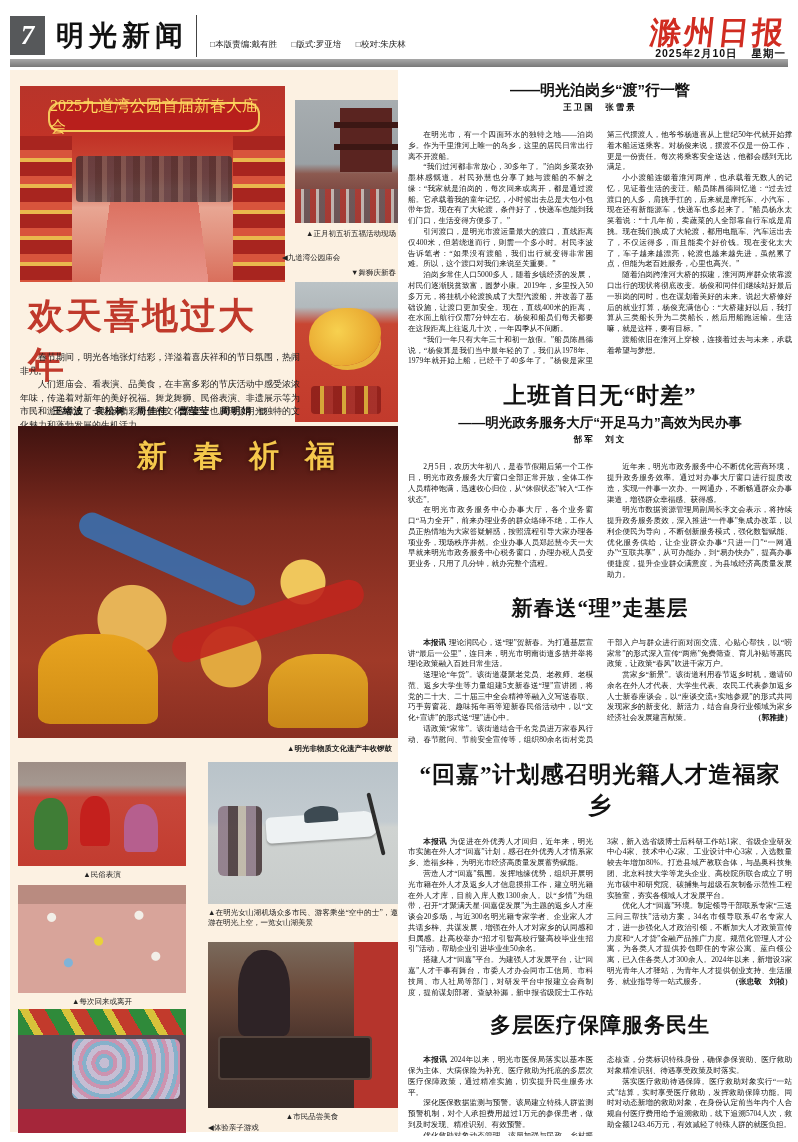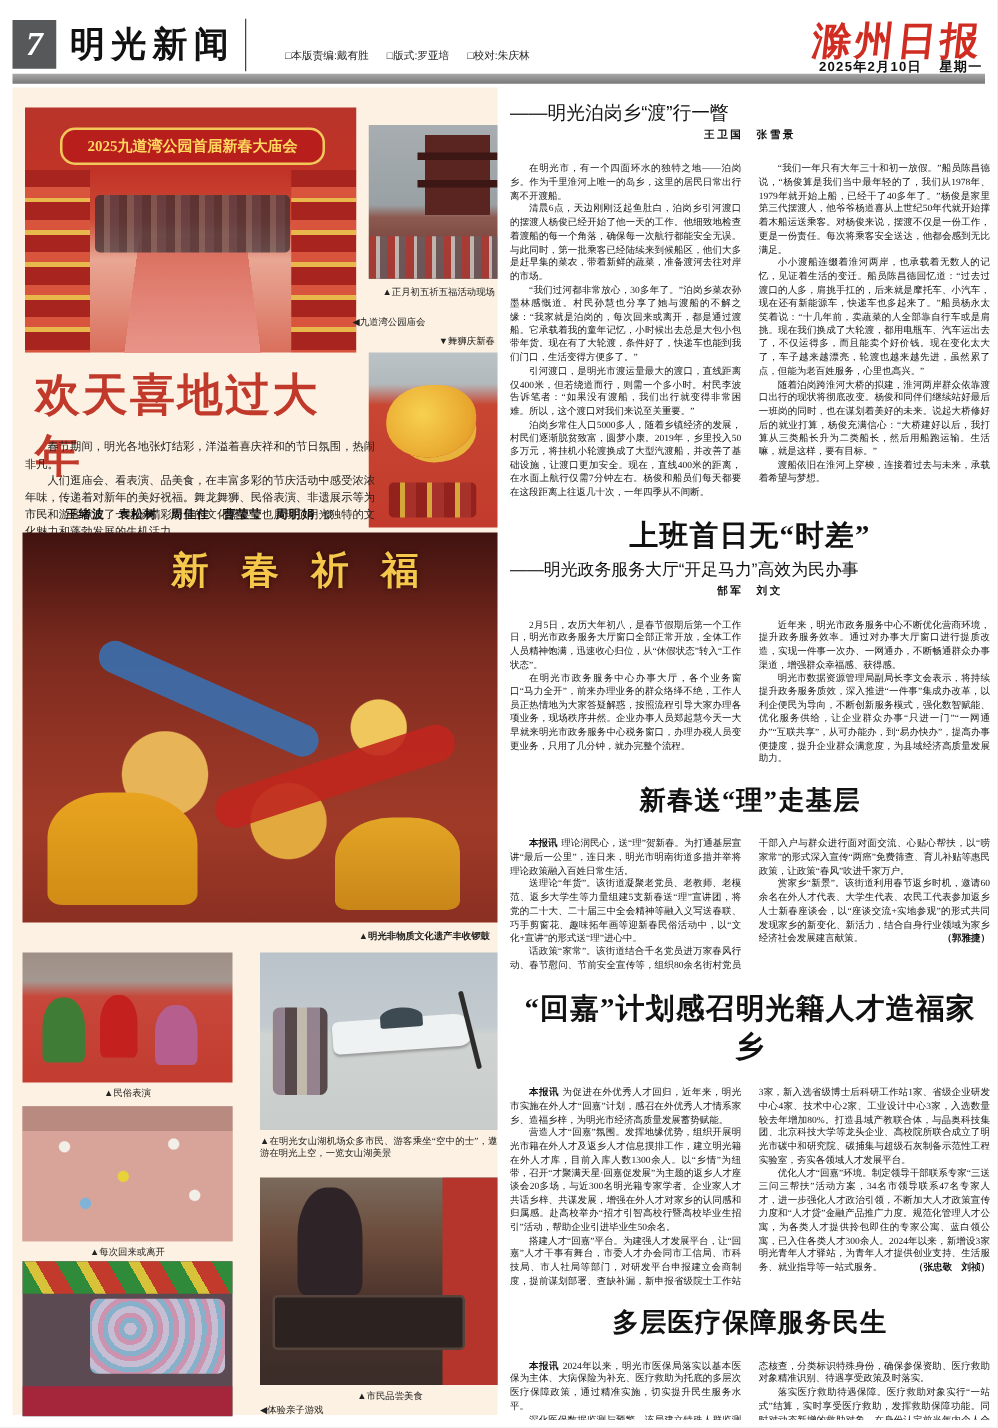--- a/index.html
+++ b/index.html
@@ -4,41 +4,41 @@
 <style>
   html,body{margin:0;padding:0;background:#e8e8e8;}
   .page{position:relative;width:798px;height:1142px;background:#ffffff;margin:0 auto;overflow:hidden;
         font-family:"Liberation Serif","DejaVu Serif",serif;color:#111;}
   
   .pagenum{position:absolute;left:10px;top:16px;width:35px;height:39px;background:#56585a;
            color:#fff;font:italic bold 27px "Liberation Serif",serif;display:flex;align-items:center;justify-content:center;}
   .section-title{position:absolute;left:56px;top:17px;font-size:28px;font-weight:bold;letter-spacing:5px;
                  font-family:"Liberation Sans","DejaVu Sans",sans-serif;}
   .hdr-divider{position:absolute;left:196px;top:15px;width:1px;height:42px;background:#444;}
-  .credits{position:absolute;left:228px;top:39px;font-size:8.5px;font-family:"Liberation Sans",sans-serif;color:#222;}
+  .credits{position:absolute;left:210px;top:39px;font-size:8.5px;font-family:"Liberation Sans",sans-serif;color:#222;}
   .credits span{margin-right:12px;}
   .masthead{position:absolute;right:12px;top:12px;width:220px;text-align:right;
             font-size:31px;font-weight:bold;color:#d02c21;letter-spacing:3px;
             font-family:"Liberation Serif",serif;transform:skewX(-6deg);}
   .dateline{position:absolute;right:12px;top:47px;font-size:10.5px;font-weight:bold;letter-spacing:1px;
             font-family:"Liberation Sans",sans-serif;}
   .dateline span{margin-left:10px;}
   .graybar{position:absolute;left:10px;top:59px;width:778px;height:8px;
            background:linear-gradient(180deg,#a8a8a8,#787878);}
   
   .panel{position:absolute;left:10px;top:70px;width:388px;height:1062px;background:#fcf1e2;}
   .ph{position:absolute;overflow:hidden;}
   .cap{position:absolute;font-size:7.5px;color:#222;line-height:1.3;}
   .cap.r{text-align:right;}
   .cap.c{text-align:center;}
   
   .ph-fair{left:10px;top:16px;width:265px;height:196px;
      background:linear-gradient(180deg,#b8342a 0%,#c13327 26%,#cd4c38 46%,#e8a693 62%,#e2917e 78%,#d96f5c 100%);}
   .fair-banner{position:absolute;left:28px;top:16px;width:208px;height:26px;background:#b81f1c;
-     border:2px solid #f4c75b;border-radius:12px;color:#ffd75e;font-size:12px;font-weight:bold;
+     border:2px solid #f4c75b;border-radius:12px;color:#ffd75e;font-size:16px;font-weight:normal;
      display:flex;align-items:center;justify-content:center;letter-spacing:0px;}
   .fair-stall{position:absolute;top:50px;width:52px;height:146px;
      background:repeating-linear-gradient(180deg,#a8251f 0 14px,#d8543c 14px 22px,#e9b84d 22px 26px);}
   .fair-stall.l{left:0;}  .fair-stall.rt{right:0;}
   .fair-path{position:absolute;left:86px;top:96px;width:96px;height:100px;
      background:linear-gradient(180deg,#d96a58,#e8958a);transform:perspective(120px) rotateX(18deg);}
   .fair-crowd{position:absolute;left:56px;top:70px;width:156px;height:46px;
      background:repeating-linear-gradient(90deg,#3a2f33 0 7px,#6a5a58 7px 12px,#4a3d44 12px 19px);opacity:.75;border-radius:4px;}
   
   .ph-pagoda{left:285px;top:30px;width:103px;height:123px;
@@ -115,21 +115,21 @@
   .food-grill{position:absolute;left:10px;bottom:28px;width:150px;height:40px;background:#2c2220;
      border:2px solid #55443c;border-radius:4px;}
   .food-skewers{position:absolute;left:18px;bottom:40px;width:120px;height:14px;
      background:repeating-linear-gradient(90deg,#c46a2c 0 8px,#8a3a1c 8px 14px);border-radius:3px;}
   .food-man{position:absolute;left:30px;top:8px;width:52px;height:86px;border-radius:45% 45% 12% 12%;background:#2e2326;}
   
   .rcol{position:absolute;left:408px;top:78px;width:384px;height:1058px;overflow:hidden;}
   .art{margin-bottom:13px;}
   .art-title{margin:0;text-align:center;font-weight:bold;font-family:"Liberation Serif",serif;letter-spacing:1px;}
   .t-xl{font-size:27px;} .t-lg{font-size:23px;} .t-md{font-size:21px;}
-  .art-sub{margin:3px 0 1px;font-weight:normal;
+  .art-sub{margin:3px 0 1px;text-align:center;font-weight:bold;
      font-family:"Liberation Sans","DejaVu Sans",sans-serif;}
   .s-lg{font-size:15px;} .s-md{font-size:13.5px;}
   .art-auth{margin:2px 0 5px;text-align:center;font-size:8.5px;font-weight:bold;letter-spacing:2px;}
   .art-sub:empty,.art-auth:empty{display:none;}
   .art-body{column-count:2;column-gap:14px;font-size:7.6px;line-height:1.42;text-align:justify;color:#141414;margin-top:16px;}
   .art-body p{margin:0;text-indent:2em;}
   .lead{font-weight:bold;margin-right:3px;}
   .sig{float:right;font-weight:bold;}
 </style>
 </head>
@@ -233,21 +233,20 @@
     <div class="cap" style="left:198px;top:1053px;width:120px;">◀体验亲子游戏</div>
   </div>
 
   <div class="rcol">
 
     <article class="art">
       <div class="art-sub s-lg">——明光泊岗乡“渡”行一瞥</div>
       <div class="art-auth">王卫国　张雪景</div>
       <div class="art-body">
           <p>在明光市，有一个四面环水的独特之地——泊岗乡。作为千里淮河上唯一的岛乡，这里的居民日常出行离不开渡船。</p>
-          <p>清晨6点，天边刚刚泛起鱼肚白，泊岗乡引河渡口的摆渡人杨俊已经开始了他一天的工作。他细致地检查着渡船的每一个角落，确保每一次航行都能安全无误。与此同时，第一批乘客已经陆续来到候船区，他们大多是赶早集的菜农，带着新鲜的蔬菜，准备渡河去往对岸的市场。</p>
           <p>“我们过河都非常放心，30多年了。”泊岗乡菜农孙墨林感慨道。村民孙慧也分享了她与渡船的不解之缘：“我家就是泊岗的，每次回来或离开，都是通过渡船。它承载着我的童年记忆，小时候出去总是大包小包带年货。现在有了大轮渡，条件好了，快递车也能到我们门口，生活变得方便多了。”</p>
           <p>引河渡口，是明光市渡运量最大的渡口，直线距离仅400米，但若绕道而行，则需一个多小时。村民李波告诉笔者：“如果没有渡船，我们出行就变得非常困难。所以，这个渡口对我们来说至关重要。”</p>
           <p>泊岗乡常住人口5000多人，随着乡镇经济的发展，村民们逐渐脱贫致富，圆梦小康。2019年，乡里投入50多万元，将挂机小轮渡换成了大型汽渡船，并改善了基础设施，让渡口更加安全。现在，直线400米的距离，在水面上航行仅需7分钟左右。杨俊和船员们每天都要在这段距离上往返几十次，一年四季从不间断。</p>
           <p>“我们一年只有大年三十和初一放假。”船员陈昌德说，“杨俊算是我们当中最年轻的了，我们从1978年、1979年就开始上船，已经干了40多年了。”杨俊是家里第三代摆渡人，他爷爷杨道喜从上世纪50年代就开始撑着木船运送乘客。对杨俊来说，摆渡不仅是一份工作，更是一份责任。每次将乘客安全送达，他都会感到无比满足。</p>
           <p>小小渡船连缀着淮河两岸，也承载着无数人的记忆，见证着生活的变迁。船员陈昌德回忆道：“过去过渡口的人多，肩挑手扛的，后来就是摩托车、小汽车，现在还有新能源车，快递车也多起来了。”船员杨永太笑着说：“十几年前，卖蔬菜的人全部靠自行车或是肩挑。现在我们换成了大轮渡，都用电瓶车、汽车运出去了，不仅运得多，而且能卖个好价钱。现在变化太大了，车子越来越漂亮，轮渡也越来越先进，虽然累了点，但能为老百姓服务，心里也高兴。”</p>
           <p>随着泊岗跨淮河大桥的拟建，淮河两岸群众依靠渡口出行的现状将彻底改变。杨俊和同伴们继续站好最后一班岗的同时，也在谋划着美好的未来。说起大桥修好后的就业打算，杨俊充满信心：“大桥建好以后，我打算从三类船长升为二类船长，然后用船跑运输。生活嘛，就是这样，要有目标。”</p>
           <p>渡船依旧在淮河上穿梭，连接着过去与未来，承载着希望与梦想。</p>
         </div>
     </article>
 

